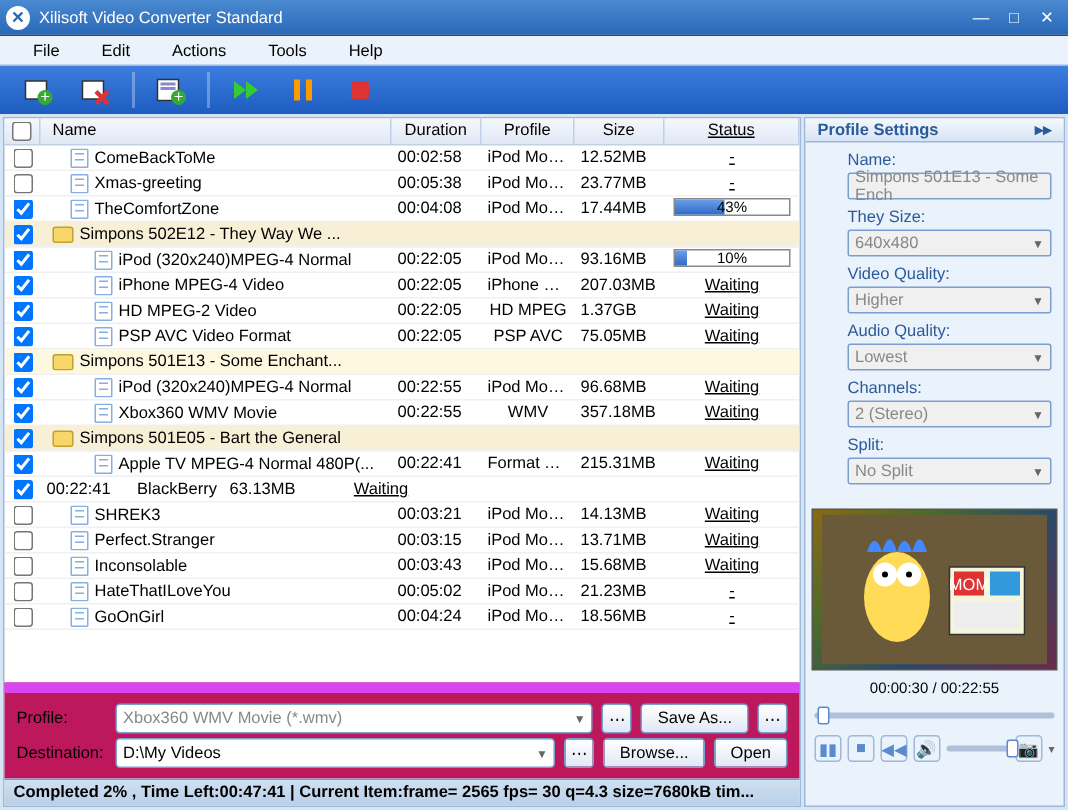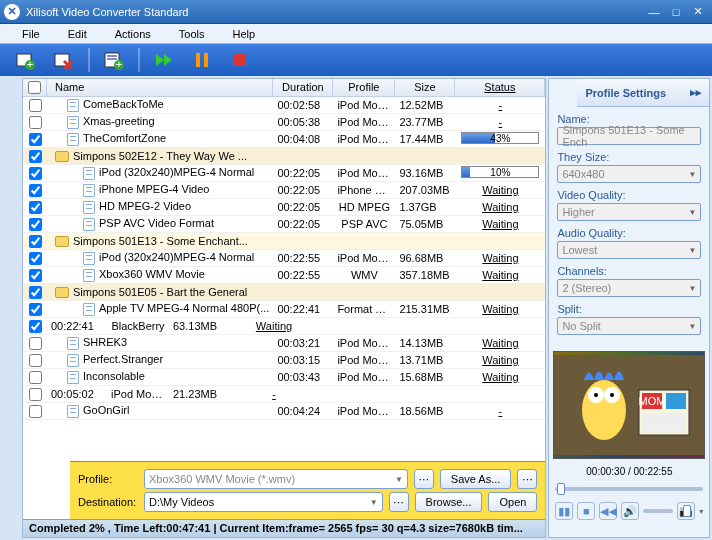--- a/index.html
+++ b/index.html
@@ -6,21 +6,21 @@
 body { background: #d6e5f5; width: 712px; height: 540px; overflow: hidden; }
 .titlebar { background: linear-gradient(#4a8ad0, #2968b8); height: 24px; display: flex; align-items: center; padding: 0 4px; color: #fff; border-bottom: 1px solid #1a4a8a; }
 .titlebar .logo { width: 16px; height: 16px; background: #fff; border-radius: 50%; margin-right: 6px; display: flex; align-items: center; justify-content: center; color: #2968b8; font-weight: bold; }
 .titlebar .title { flex: 1; font-weight: normal; }
 .titlebar .win-btn { width: 20px; height: 16px; margin-left: 2px; display: flex; align-items: center; justify-content: center; cursor: pointer; }
 .menubar { background: #eaf2fb; height: 20px; display: flex; align-items: center; padding: 0 8px; border-bottom: 1px solid #a0b8d8; }
 .menubar span { padding: 2px 14px; cursor: pointer; }
 .toolbar { background: linear-gradient(#3d7de0, #1d5dc0); height: 32px; display: flex; align-items: center; padding: 0 8px; gap: 2px; }
 .tool-btn { width: 36px; height: 26px; display: flex; align-items: center; justify-content: center; cursor: pointer; border-radius: 3px; }
 .tool-sep { width: 2px; height: 24px; background: rgba(255,255,255,0.3); margin: 0 4px; }
-.main { display: flex; height: 464px; padding-left: 20px; }
+.main { display: flex; height: 464px; }
 .left { flex: 1; background: #fff; border: 1px solid #a0b8d8; margin: 2px; display: flex; flex-direction: column; }
 .header-row { display: flex; background: linear-gradient(#f5f8fc, #e0e8f5); border-bottom: 1px solid #c0d0e8; height: 18px; }
 .header-row div { border-right: 1px solid #c0d0e8; padding: 2px 4px; text-align: center; }
 .col-check { width: 24px; }
 .col-name { flex: 1; text-align: left !important; padding-left: 8px !important; }
 .col-duration { width: 60px; }
 .col-profile { width: 62px; text-align: center; }
 .col-size { width: 60px; }
 .col-status { width: 90px; text-decoration: underline; }
 .rows { flex: 1; overflow: hidden; }
@@ -30,31 +30,31 @@
 .row > div { padding: 0 4px; overflow: hidden; white-space: nowrap; text-overflow: ellipsis; }
 .col-check input { margin: 0 auto; display: block; }
 .icon-folder { display: inline-block; width: 14px; height: 11px; background: #f7d66a; border: 1px solid #c0a030; border-radius: 2px; vertical-align: middle; margin-right: 4px; }
 .icon-file { display: inline-block; width: 12px; height: 13px; background: #fff; border: 1px solid #88aee0; border-radius: 1px; vertical-align: middle; margin-right: 4px; position: relative; }
 .icon-file::after { content: ""; position: absolute; top: 2px; left: 2px; right: 2px; height: 3px; border-top: 1px solid #88aee0; border-bottom: 1px solid #88aee0; }
 .indent1 { padding-left: 20px !important; }
 .indent2 { padding-left: 36px !important; }
 .progress { width: 78px; height: 12px; border: 1px solid #888; display: inline-block; position: relative; background: #fff; }
 .progress-fill { height: 100%; background: linear-gradient(#6aa0e8, #2f6ac8); }
 .progress-txt { position: absolute; inset: 0; text-align: center; font-size: 10px; line-height: 12px; }
-.bottom-panel { background: #fde047; padding: 4px 8px; border-top: 1px solid #d946ef; margin-left: 47px; }
+.bottom-panel { background: #be185d; padding: 4px 8px; border-top: 7px solid #d946ef; }
 .bottom-row { display: flex; align-items: center; gap: 6px; margin: 3px 0; }
 .bottom-row label { width: 60px; }
 .dropdown { flex: 1; height: 20px; border: 1px solid #7a9ed0; background: #fff; display: flex; align-items: center; padding: 0 4px; color: #888; border-radius: 3px; }
 .btn { height: 20px; padding: 0 10px; border: 1px solid #7a9ed0; background: linear-gradient(#fff, #e0e8f5); border-radius: 3px; cursor: pointer; display: flex; align-items: center; }
 .sq-btn { width: 20px; height: 20px; border: 1px solid #7a9ed0; background: linear-gradient(#fff, #e0e8f5); border-radius: 3px; cursor: pointer; display: flex; align-items: center; justify-content: center; }
 .statusbar { height: 18px; background: linear-gradient(#d0e0f0, #b8d0e8); border-top: 1px solid #7a9ed0; padding: 2px 6px; font-size: 10px; overflow: hidden; white-space: nowrap; }
 .right { width: 174px; background: #eaf2fb; border: 1px solid #a0b8d8; margin: 2px 2px 2px 0; display: flex; flex-direction: column; }
-.panel-header { background: linear-gradient(#f5f8fc, #d8e4f5); height: 28px; display: flex; align-items: center; padding: 0 8px; font-weight: bold; color: #2a5a9a; border-bottom: 1px solid #a0b8d8; justify-content: space-between; margin-left: 28px; }
+.panel-header { background: linear-gradient(#f5f8fc, #d8e4f5); height: 16px; display: flex; align-items: center; padding: 0 8px; font-weight: bold; color: #2a5a9a; border-bottom: 1px solid #a0b8d8; justify-content: space-between; }
 .settings { padding: 6px 8px; }
-.setting { margin-bottom: 6px; }
+.setting { margin-bottom: 6px; margin-left: 20px; }
 .setting label { color: #2a5a9a; display: block; margin-bottom: 2px; }
 .setting .field { height: 18px; border: 1px solid #7a9ed0; background: #f0f0f0; color: #888; padding: 1px 4px; display: flex; align-items: center; border-radius: 2px; justify-content: space-between; }
 .preview { margin: 4px; border: 1px solid #555; height: 108px; background: linear-gradient(135deg, #8b6914 0%, #4a6b2a 30%, #2a4a6b 60%, #6b2a4a 100%); position: relative; display: flex; align-items: center; justify-content: center; }
 .preview-time { text-align: center; padding: 3px; font-size: 10px; }
 .player-controls { display: flex; align-items: center; gap: 4px; padding: 4px 6px; }
 .slider { flex: 1; height: 10px; position: relative; }
 .slider-track { height: 4px; background: #b0c0d8; border-radius: 2px; margin-top: 3px; }
 .slider-thumb { position: absolute; width: 8px; height: 12px; background: #fff; border: 1px solid #5a8ad0; border-radius: 2px; top: -1px; left: 2px; }
 .pc-btn { width: 18px; height: 18px; border: 1px solid #a0b8d8; border-radius: 3px; display: flex; align-items: center; justify-content: center; cursor: pointer; color: #5a8ad0; }
 .arrow { font-size: 8px; color: #666; }
@@ -301,20 +301,21 @@
           <div class="col-name indent1"><span class="icon-file"></span>Inconsolable</div>
           <div class="col-duration">00:03:43</div>
           <div class="col-profile">iPod Movie</div>
           <div class="col-size">15.68MB</div>
           <div class="col-status" style="text-align: center;">Waiting</div>
         </div>
         <div class="row">
           <div class="col-check">
             <input type="checkbox" style="">
           </div>
+          <div class="col-name indent1"><span class="icon-file"></span>HateThatILoveYou</div>
           <div class="col-duration">00:05:02</div>
           <div class="col-profile">iPod Movie</div>
           <div class="col-size">21.23MB</div>
           <div class="col-status" style="text-align: center;">-</div>
         </div>
         <div class="row">
           <div class="col-check">
             <input type="checkbox" style="">
           </div>
           <div class="col-name indent1"><span class="icon-file"></span>GoOnGirl</div>

